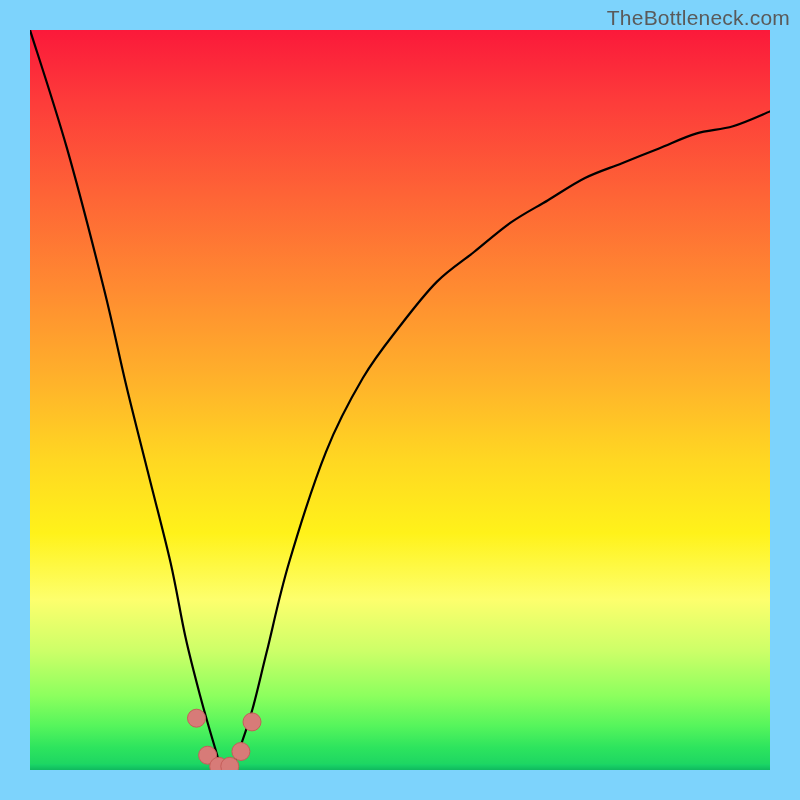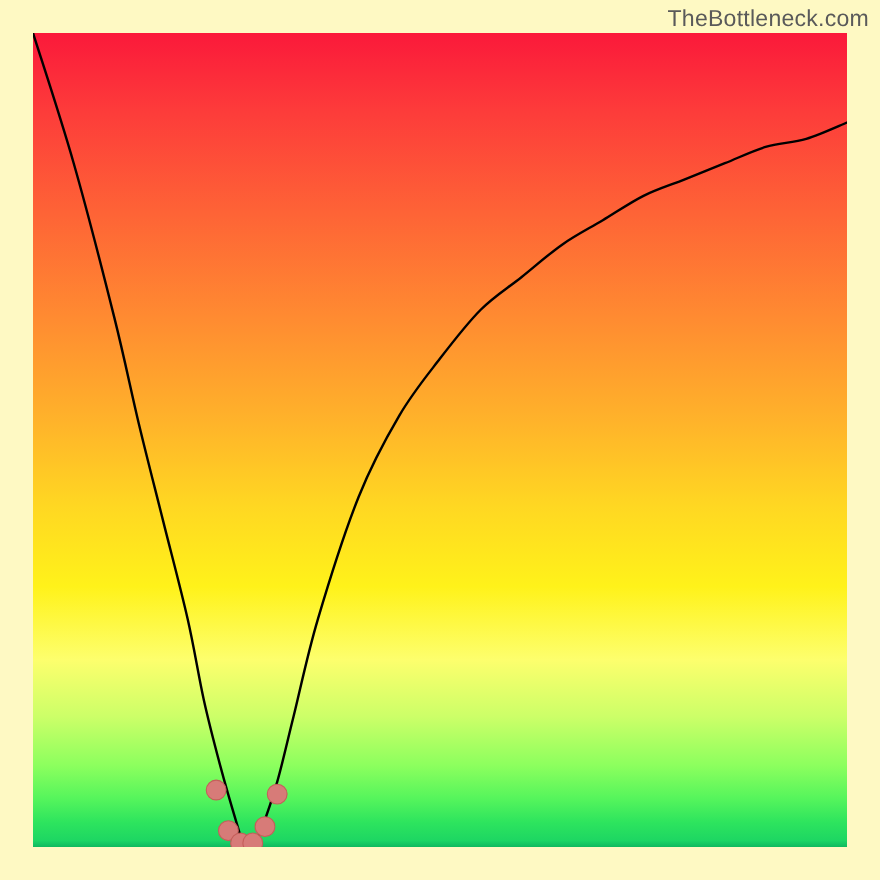--- a/index.html
+++ b/index.html
@@ -10,21 +10,21 @@
     background: #000;
     overflow: hidden;
     font-family: Arial, Helvetica, sans-serif;
   }
   .frame {
     position: absolute;
     left: 0;
     top: 0;
     width: 800px;
     height: 800px;
-    background: #fef9c3;
+    background: #7dd3fc;
   }
   .watermark {
     position: absolute;
     top: 6px;
     right: 10px;
     color: #5a5a5a;
     font-size: 21px;
     font-weight: 400;
     letter-spacing: 0.2px;
     z-index: 5;

